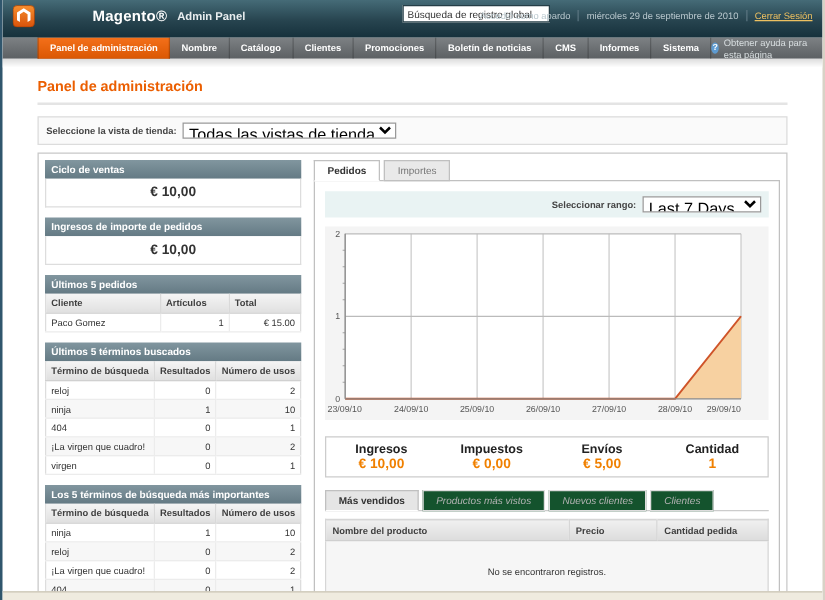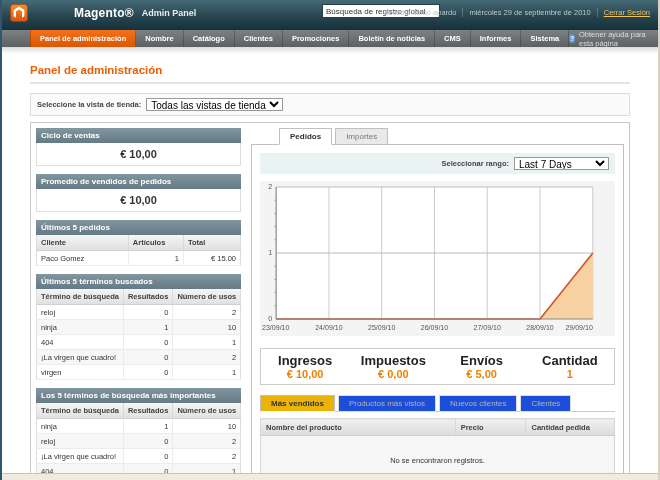--- a/index.html
+++ b/index.html
@@ -36,21 +36,21 @@
   .help-icon { width:9px; height:9px; border-radius:50%; background:#5e9bd1; color:#fff;
     font-size:7px; font-weight:bold; display:flex; align-items:center; justify-content:center; }
   .nav-shadow { height:7px; background:linear-gradient(180deg,#dcdcdc,#ffffff); }
 
   
   .page-head { margin:6px 28px 0; border-bottom:2px solid #e4e4e4; padding-bottom:4px; }
   .page-title { color:#eb5e00; font-size:11.5px; font-weight:bold; }
   .store-switcher { margin:9px 28px 0; border:1px solid #dcdcdc; background:#fafafa;
     padding:4px 6px; display:flex; align-items:center; gap:5px; font-size:7.5px; }
   .store-switcher label { font-weight:bold; color:#444; }
-  .store-switcher select, .range-bar select { font-size:10px; border:1px solid #999;
+  .store-switcher select, .range-bar select { font-size:13px; border:1px solid #999;
     background:#fff; height:13px; }
 
   
   .main-box { margin:6px 28px 0; border:1px solid #c8c8c8; background:#fff;
     height:353px; padding:5px; display:flex; gap:10px; overflow:hidden; }
   .left-col { width:205px; flex:none; }
   .right-col { flex:1; min-width:0; }
 
   
   .widget { margin-bottom:8px; }
@@ -65,43 +65,43 @@
     border-left:1px solid #d9d9d9; white-space:nowrap; }
   table.mini th:first-child { border-left:none; }
   table.mini td { padding:2.5px 4px; border-bottom:1px solid #ececec;
     border-left:1px solid #ececec; }
   table.mini td:first-child { border-left:none; }
   table.mini td:nth-child(2), table.mini td:nth-child(3) { text-align:right; }
   table.mini tbody tr:nth-child(even) td { background:#f7f7f7; }
   .col-term { width:45%; } .col-res { width:27%; } .col-uses { width:28%; }
 
   
-  .rtabs { display:flex; gap:3px; position:relative; z-index:2;margin-left:28px; }
+  .rtabs { display:flex; gap:3px; position:relative; z-index:2; }
   .rtab { font-size:8px; padding:3px 10px; border:1px solid #c0c0c0; cursor:pointer;
     margin-bottom:-1px; }
   .rtab.active { background:#fff; border-bottom:1px solid #fff; font-weight:bold; color:#333; }
   .rtab.inactive { background:#e9e9e9; color:#777; }
   .rpanel { border:1px solid #c0c0c0; padding:8px; background:#fff; height:338px; }
 
   .range-bar { background:#e9f3f3; padding:4px 6px; display:flex; justify-content:flex-end;
     align-items:center; gap:5px; font-size:7.5px; }
   .range-bar label { font-weight:bold; color:#444; }
 
   .chart-wrap { margin-top:7px; }
 
   .totals-bar { margin-top:8px; border:1px solid #ccc; display:flex; padding:4px 0; background:#fff; }
   .total-cell { flex:1; text-align:center; }
-  .total-label { font-size:13px; font-weight:bold; color:#222; }
+  .total-label { font-size:10px; font-weight:bold; color:#222; }
   .total-value { font-size:11px; font-weight:bold; color:#f08000; }
 
   .btabs { margin-top:10px; display:flex; gap:3px; border-bottom:1px solid #ccc; position:relative; }
   .btab { font-size:8px; padding:3px 10px; border:1px solid #c0c0c0; cursor:pointer;
     margin-bottom:-1px; }
-  .btab.active { background:#eab308; border-bottom:1px solid #fff; font-weight:bold; color:#333; }
-  .btab.disabled { background:#1d4ed8; border-color:#ddd; color:#b3b3b3; }
+  .btab.active { background:#e5e5e5; border-bottom:1px solid #fff; font-weight:bold; color:#333; }
+  .btab.disabled { background:#14532d; border-color:#ddd; color:#b3b3b3;font-style:italic; }
 
   table.grid { width:100%; border-collapse:collapse; font-size:7.5px; margin-top:6px;
     border:1px solid #d6d6d6; }
   table.grid th { background:linear-gradient(180deg,#f0f0f0,#dcdcdc); color:#3f3f3f;
     font-weight:bold; text-align:left; padding:3.5px 5px; border-bottom:1px solid #cfcfcf;
     border-left:1px solid #d6d6d6; }
   table.grid th:first-child { border-left:none; }
   table.grid .empty { text-align:center; padding:20px 0; background:#f6f6f6; color:#333; }
   .gcol-name { width:55%; } .gcol-price { width:20%;margin-top:46px; } .gcol-qty { width:25%; }
 </style>
@@ -163,21 +163,21 @@
   </div>
 
   <div class="main-box">
 
     <div class="left-col">
       <div class="widget">
         <div class="widget-head">Ciclo de ventas</div>
         <div class="widget-value">€ 10,00</div>
       </div>
       <div class="widget">
-        <div class="widget-head">Promedio de vendidos de pedidos</div>
+        <div class="widget-head">Ingresos de importe de pedidos</div>
         <div class="widget-value">€ 10,00</div>
       </div>
       <div class="widget">
         <div class="widget-head">Últimos 5 pedidos</div>
         <table class="mini">
           <thead>
               <tr>
             <th class="col-term">Cliente</th>
             <th class="col-res">Artículos</th>
             <th class="col-uses">Total</th>

